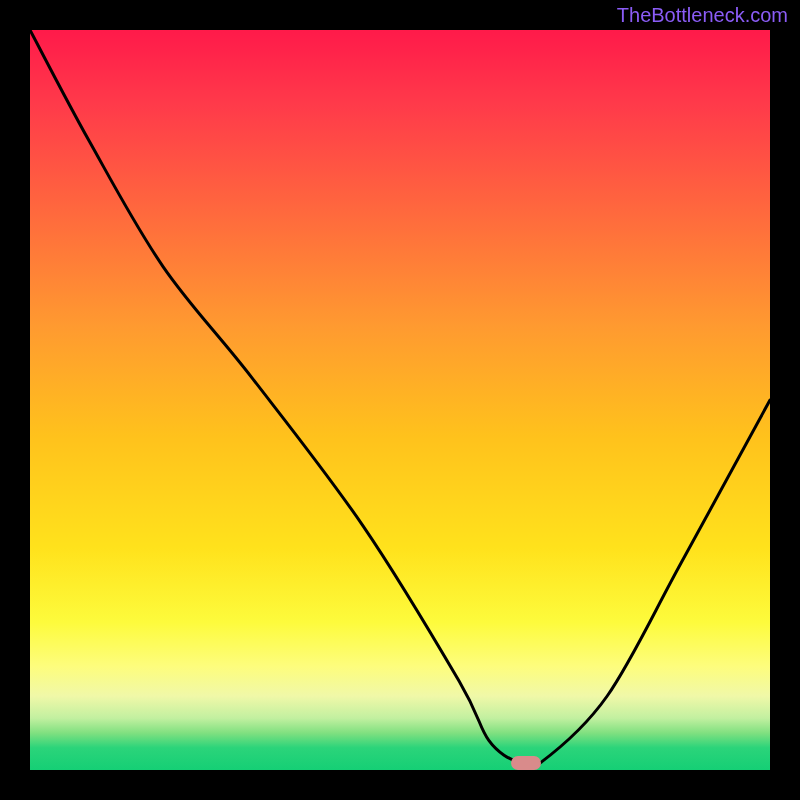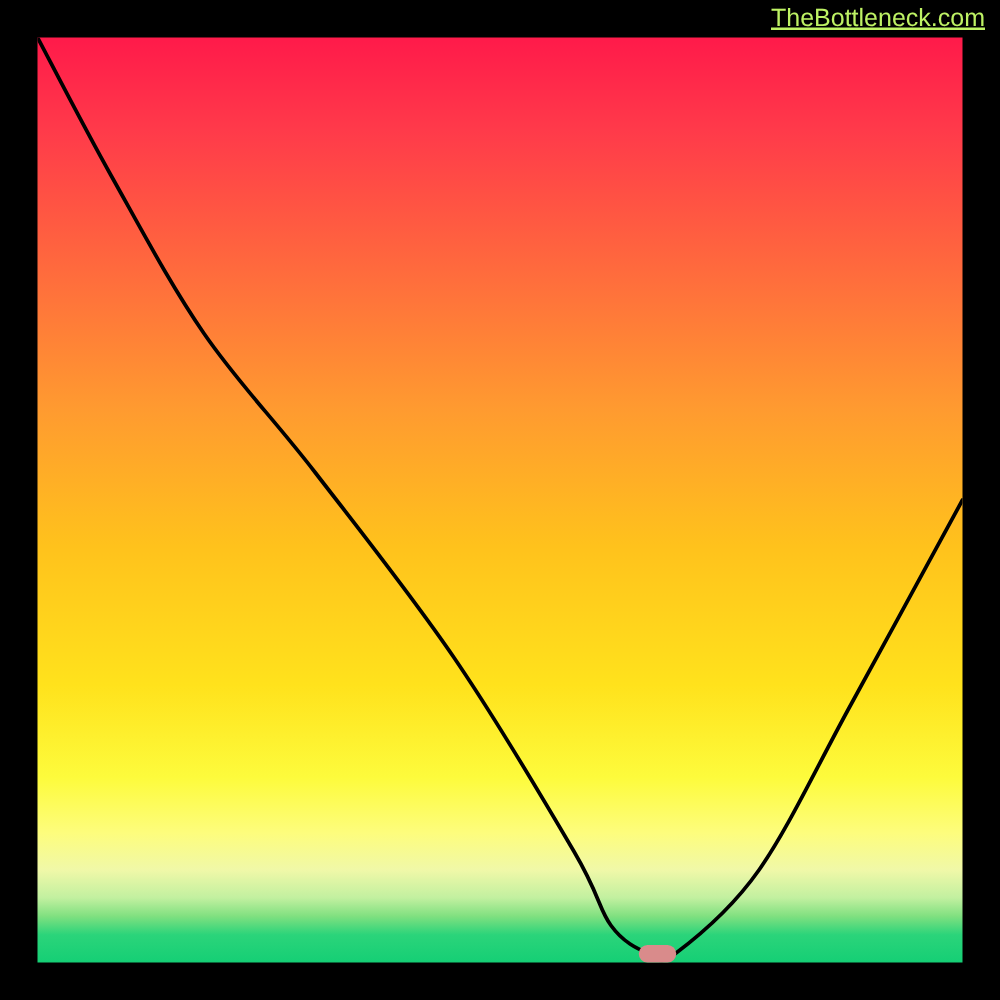--- a/index.html
+++ b/index.html
@@ -8,25 +8,24 @@
     width: 800px;
     height: 800px;
     background: #000;
     position: relative;
     font-family: Arial, sans-serif;
   }
   .watermark {
     position: absolute;
     top: 4px;
     right: 12px;
-    color: #bef264;
+    color: #8b5cf6;
     font-size: 20px;
     font-weight: normal;
     z-index: 10;
-    text-decoration: underline;
   }
   .plot-area {
     position: absolute;
     left: 30px;
     top: 30px;
     width: 740px;
     height: 740px;
   }
   .gradient-bg {
     position: absolute;

